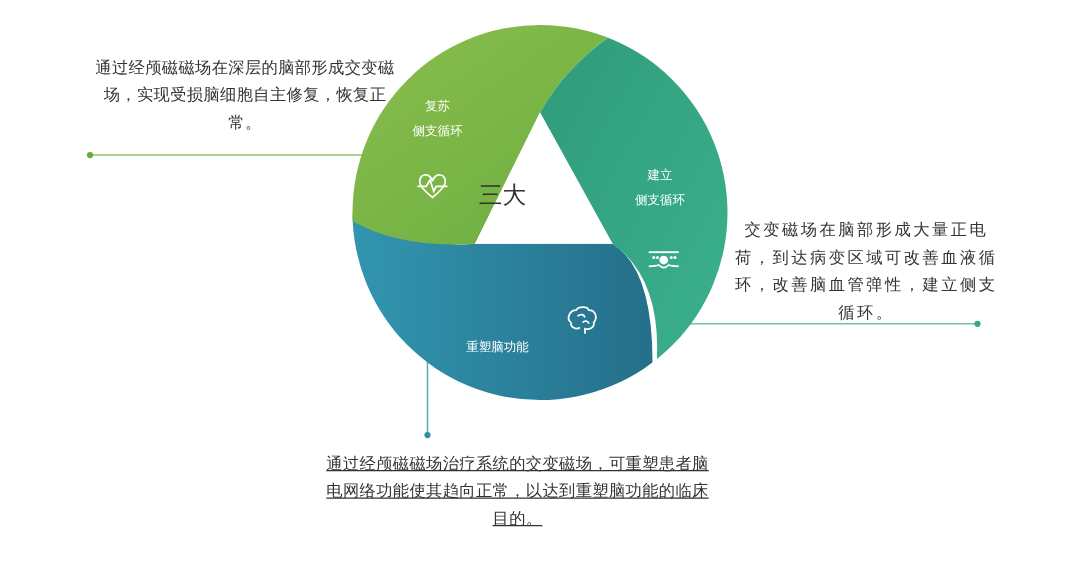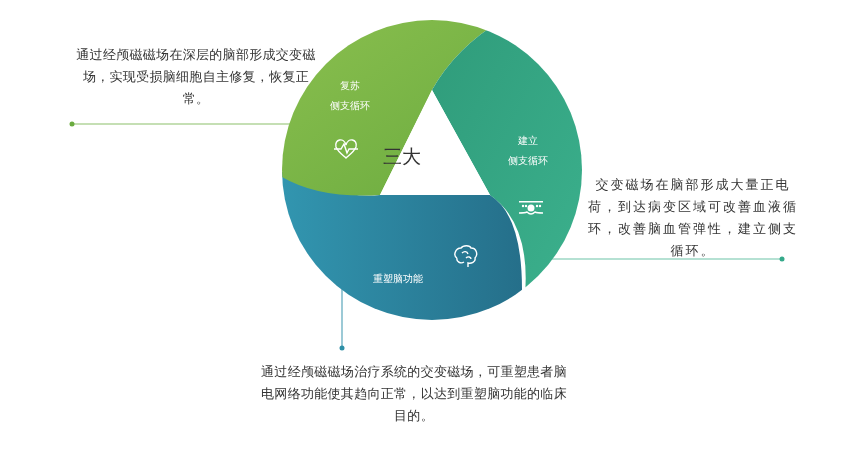--- a/index.html
+++ b/index.html
@@ -1,20 +1,20 @@
 <!DOCTYPE html>
 <html><head>
 <meta charset="utf-8">
 <style>
   html,body{margin:0;padding:0;background:#ffffff;}
   body{width:863px;height:455px;position:relative;overflow:hidden;font-family:"DejaVu Sans","Liberation Sans",sans-serif;}
   .desc{position:absolute;color:#333333;font-size:13px;line-height:22px;letter-spacing:0.3px;text-align:center;}
   .desc-left{left:76px;top:44px;width:240px;}
   .desc-right{left:588px;top:174px;width:210px;letter-spacing:2px;}
-  .desc-bottom{left:259px;top:361px;width:310px;}
+  .desc-bottom{left:259px;top:361px;width:310px;text-decoration:underline;}
   svg.diagram{position:absolute;left:0;top:0;}
   .lbl{position:absolute;color:#ffffff;text-align:center;font-size:10px;line-height:20px;}
   .center-title{position:absolute;left:383px;top:144px;width:100px;text-align:left;color:#333;font-size:19px;line-height:24px;}
 </style>
 </head>
 <body>
 
 <svg class="diagram" width="863" height="455" viewBox="0 0 863 455">
   <defs>
     <linearGradient id="gGreen" x1="0" y1="0" x2="1" y2="1">

